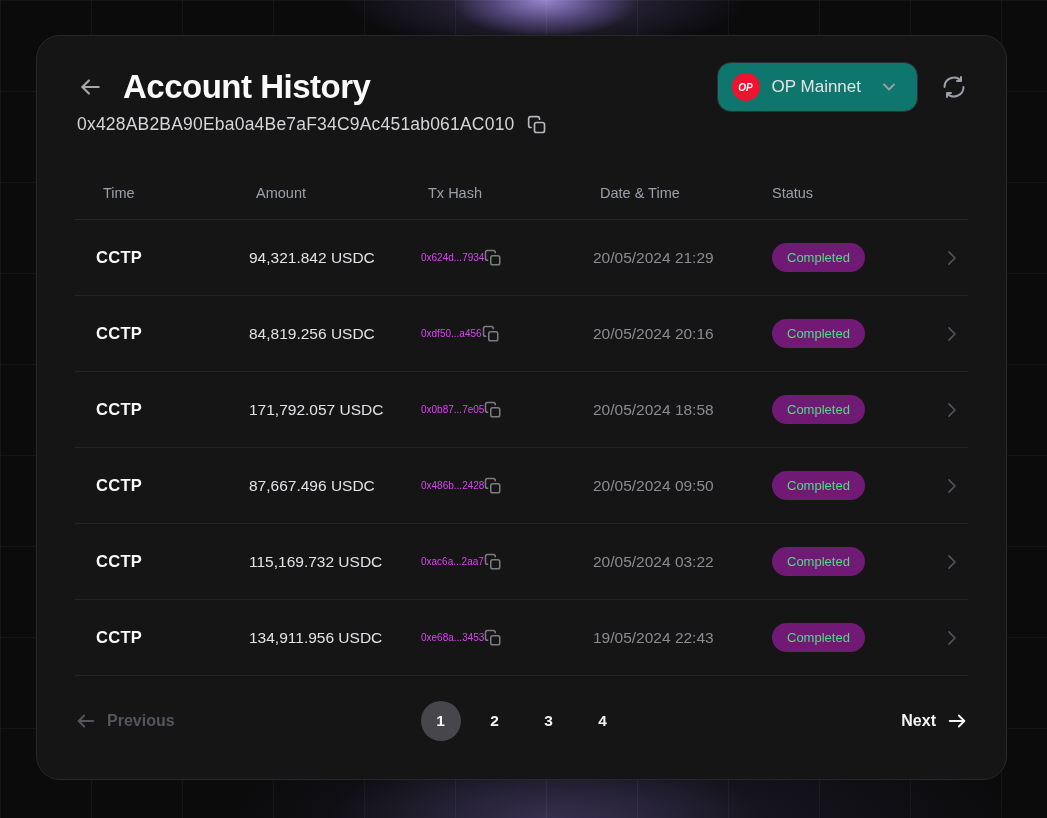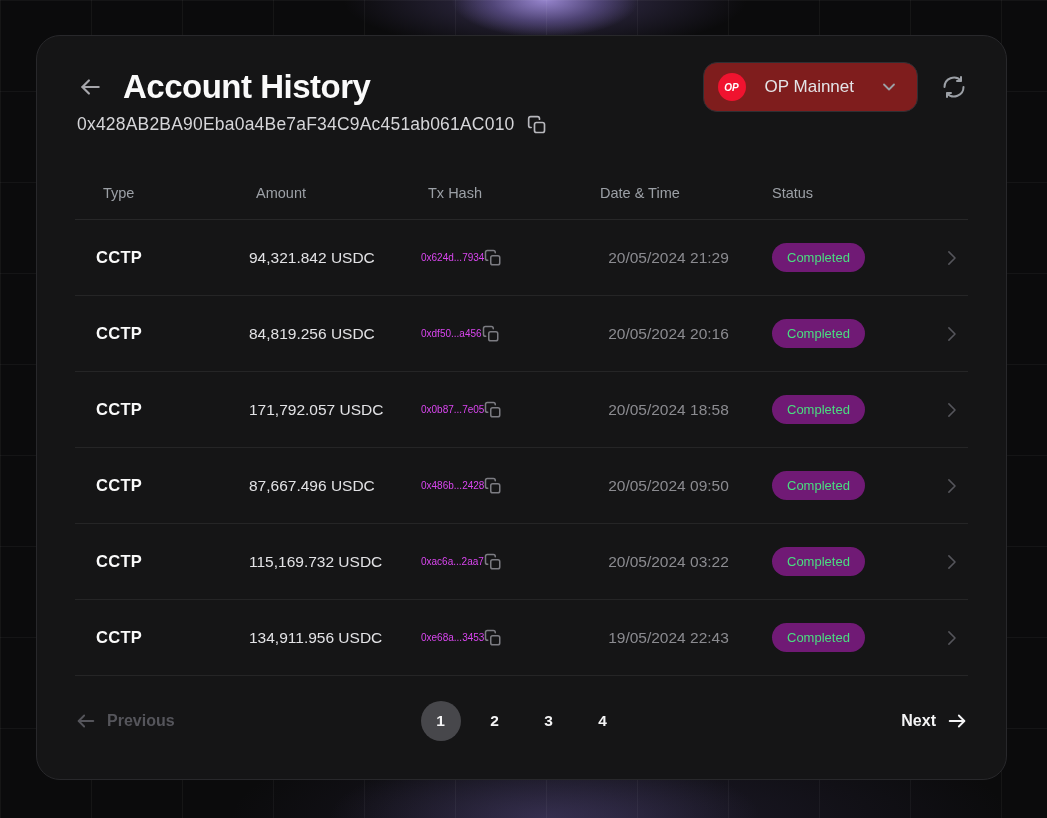--- a/index.html
+++ b/index.html
@@ -34,23 +34,23 @@
   .card-header { display: flex; align-items: center; justify-content: space-between; height: 50px; }
   .header-left { display: flex; align-items: center; gap: 18px; }
   .back-btn {
     background: none; border: none; cursor: pointer; color: #a7a7ac;
     width: 30px; height: 30px; display: flex; align-items: center; justify-content: center; padding: 0;
   }
   .page-title { color: #fafafa; font-size: 33px; font-weight: 700; letter-spacing: -0.5px; }
 
   .header-right { display: flex; align-items: center; gap: 22px; }
   .network-pill {
-    display: flex; align-items: center; gap: 19px;
+    display: flex; align-items: center; gap: 12px;
     height: 50px; padding: 0 18px 0 14px;
-    background: #7f1d1d; border: 1px solid #2f2f33; border-radius: 14px;
+    background: #0f766e; border: 1px solid #2f2f33; border-radius: 14px;
     cursor: pointer; color: #e4e4e7; font-size: 17px; font-family: inherit;
   }
   .op-badge {
     width: 28px; height: 28px; border-radius: 50%;
     background: #f0132f;
     color: #ffffff; font-size: 10px; font-weight: 700; font-style: italic;
     display: flex; align-items: center; justify-content: center;
   }
   .pill-chevron { color: #9ca0a6; margin-left: 6px; display: flex; }
   .refresh-btn {
@@ -77,21 +77,21 @@
   .thead { height: 36px; }
   .th {
     color: #9ca0a6; font-size: 14.5px; padding-left: 28px; font-weight: 400;
   }
   .thead-divider { height: 1px; background: rgba(255,255,255,0.08); margin-top: 8px; }
   .trow { height: 76px; border-bottom: 1px solid rgba(255,255,255,0.07); cursor: pointer; }
   .td { padding-left: 21px; }
   .td.type { color: #fafafa; font-size: 16.5px; font-weight: 700; letter-spacing: 0.3px; }
   .td.amount { color: #e2e2e5; font-size: 15.5px; }
   .td.hash { color: #d946ef; font-size: 10px; display: flex; align-items: center; gap: 0; }
-  .td.date { color: #8b8b90; font-size: 15.5px; text-align: center; }
+  .td.date { color: #8b8b90; font-size: 15.5px; }
   .td.status { padding-left: 28px; }
   .badge {
     display: inline-block;
     background: #701a75;
     color: #4ade80;
     font-size: 13px;
     padding: 7px 15px;
     border-radius: 999px;
   }
   .td.chev { color: #55555b; display: flex; justify-content: flex-end; padding-right: 6px; }
@@ -165,21 +165,21 @@
       <button class="copy-btn" aria-label="Copy address">
         <svg width="20" height="20" viewBox="0 0 24 24" fill="none" stroke="currentColor" stroke-width="2" stroke-linecap="round" stroke-linejoin="round">
             <rect x="9" y="9" width="12" height="12" rx="2.5"></rect>
             <path d="M5 15H4.5A2.5 2.5 0 0 1 2 12.5v-8A2.5 2.5 0 0 1 4.5 2h8A2.5 2.5 0 0 1 15 4.5V5"></path>
           </svg>
       </button>
     </div>
 
     <div class="table">
       <div class="thead">
-        <div class="th">Type</div>
+        <div class="th">Time</div>
         <div class="th">Amount</div>
         <div class="th">Tx Hash</div>
         <div class="th">Date &amp; Time</div>
         <div class="th">Status</div>
         <div class="th"></div>
       </div>
       <div class="thead-divider"></div>
       <div>
   <div class="trow">
     <div class="td type">CCTP</div>

